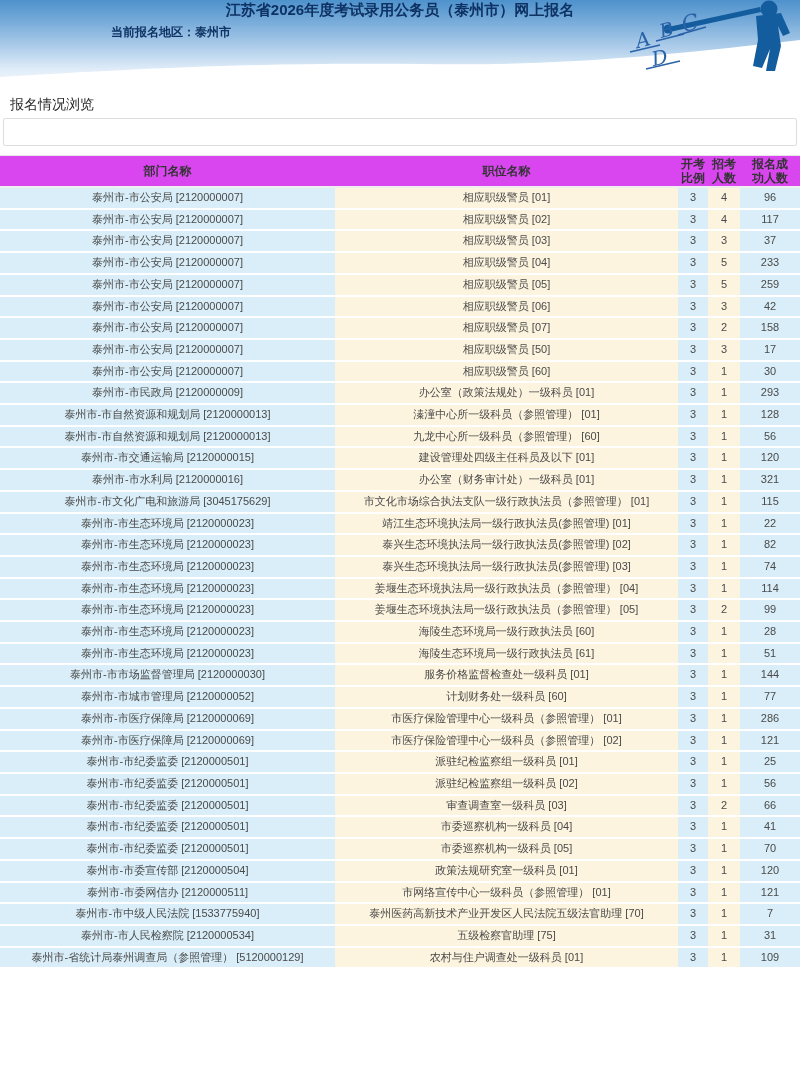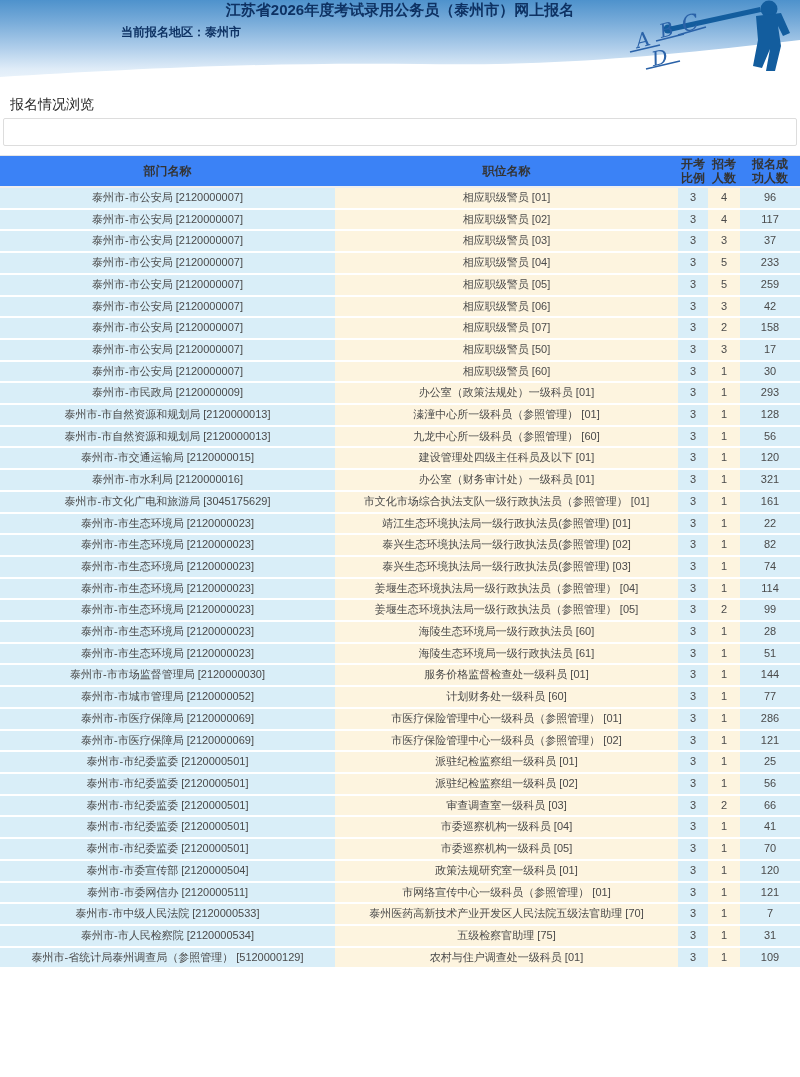--- a/index.html
+++ b/index.html
@@ -5,40 +5,40 @@
   html,body{margin:0;padding:0;}
   .page{position:relative;width:800px;height:1077px;background:#fff;overflow:hidden;
         font-family:"Liberation Sans","DejaVu Sans",sans-serif;}
 
   
   .banner{position:relative;width:800px;height:86px;
           background:linear-gradient(180deg,#4e92cc 0%,#77abd9 25%,#aecdea 55%,#dfecf8 80%,#f2f8fd 100%);}
   .banner svg{position:absolute;left:0;top:0;}
   .banner-title{position:absolute;top:1px;left:0;width:800px;text-align:center;
                 font-size:15px;font-weight:bold;color:var(--navy,#0e3263);z-index:3;}
-  .banner-region{position:absolute;top:24px;left:121px;font-size:12px;font-weight:bold;
+  .banner-region{position:absolute;top:24px;left:111px;font-size:12px;font-weight:bold;
                  color:var(--navy,#0e3263);z-index:3;font-family:Liberation Mono, monospace;}
 
   
   .section-title{padding-top:10px;margin-left:10px;height:17px;
                  font-size:14px;font-weight:normal;color:#2b2b2b;}
   .query-row{display:flex;align-items:center;margin-top:14px;padding:0 8px 9px 10px;
              border-bottom:1px solid #ccc;}
   .query-row label{font-size:12px;color:#333;}
   .region-select{width:112px;height:22px;font-size:12px;color:#222;background:#fff;
                  border:1px solid #808080;border-radius:2px;margin-left:2px;}
   .btn-query{margin-left:10px;width:58px;height:23px;border:1px solid #166bb0;border-radius:3px;
              background:linear-gradient(180deg,#3d97d8 0%,var(--accent,#1d7ac2) 55%,#166bb0 100%);
              color:#fff;font-size:13px;font-weight:bold;line-height:20px;cursor:pointer;}
   .update-note{margin-left:auto;font-size:12px;color:#333;}
   .message-box{margin:5px 3px 0 3px;height:26px;border:1px solid #ddd;border-radius:2px;background:#fff;}
 
   
   table.positions{width:800px;margin-top:9px;border-collapse:collapse;table-layout:fixed;}
-  thead th{height:30px;vertical-align:middle;text-align:center;background:#3b82f6;
+  thead th{height:30px;vertical-align:middle;text-align:center;background:#d946ef;
            font-size:12px;font-weight:bold;color:#333;line-height:14px;
            border-top:1px solid #e6e6e6;border-bottom:2px solid #efefef;padding:0;}
   tbody td{height:19.7px;line-height:19.7px;padding:0;text-align:center;
            font-size:11px;color:#4a4a4a;border-bottom:2px solid #fff;
            white-space:nowrap;overflow:hidden;}
   td.c-blue{background:var(--col_blue,#d9eef8);}
   td.c-cream{background:var(--col_cream,#fdf4df);}
 </style>
 </head>
 <body>
@@ -193,21 +193,21 @@
           <td class="c-cream">办公室（财务审计处）一级科员 [01]</td>
           <td class="c-blue">3</td>
           <td class="c-cream">1</td>
           <td class="c-blue">321</td>
         </tr>
         <tr>
           <td class="c-blue">泰州市-市文化广电和旅游局 [3045175629]</td>
           <td class="c-cream">市文化市场综合执法支队一级行政执法员（参照管理） [01]</td>
           <td class="c-blue">3</td>
           <td class="c-cream">1</td>
-          <td class="c-blue">161</td>
+          <td class="c-blue">115</td>
         </tr>
         <tr>
           <td class="c-blue">泰州市-市生态环境局 [2120000023]</td>
           <td class="c-cream">靖江生态环境执法局一级行政执法员(参照管理) [01]</td>
           <td class="c-blue">3</td>
           <td class="c-cream">1</td>
           <td class="c-blue">22</td>
         </tr>
         <tr>
           <td class="c-blue">泰州市-市生态环境局 [2120000023]</td>
@@ -322,21 +322,21 @@
           <td class="c-blue">120</td>
         </tr>
         <tr>
           <td class="c-blue">泰州市-市委网信办 [2120000511]</td>
           <td class="c-cream">市网络宣传中心一级科员（参照管理） [01]</td>
           <td class="c-blue">3</td>
           <td class="c-cream">1</td>
           <td class="c-blue">121</td>
         </tr>
         <tr>
-          <td class="c-blue">泰州市-市中级人民法院 [2120000533]</td>
+          <td class="c-blue">泰州市-市中级人民法院 [1533775940]</td>
           <td class="c-cream">泰州医药高新技术产业开发区人民法院五级法官助理 [70]</td>
           <td class="c-blue">3</td>
           <td class="c-cream">1</td>
           <td class="c-blue">7</td>
         </tr>
         <tr>
           <td class="c-blue">泰州市-市人民检察院 [2120000534]</td>
           <td class="c-cream">五级检察官助理 [75]</td>
           <td class="c-blue">3</td>
           <td class="c-cream">1</td>

